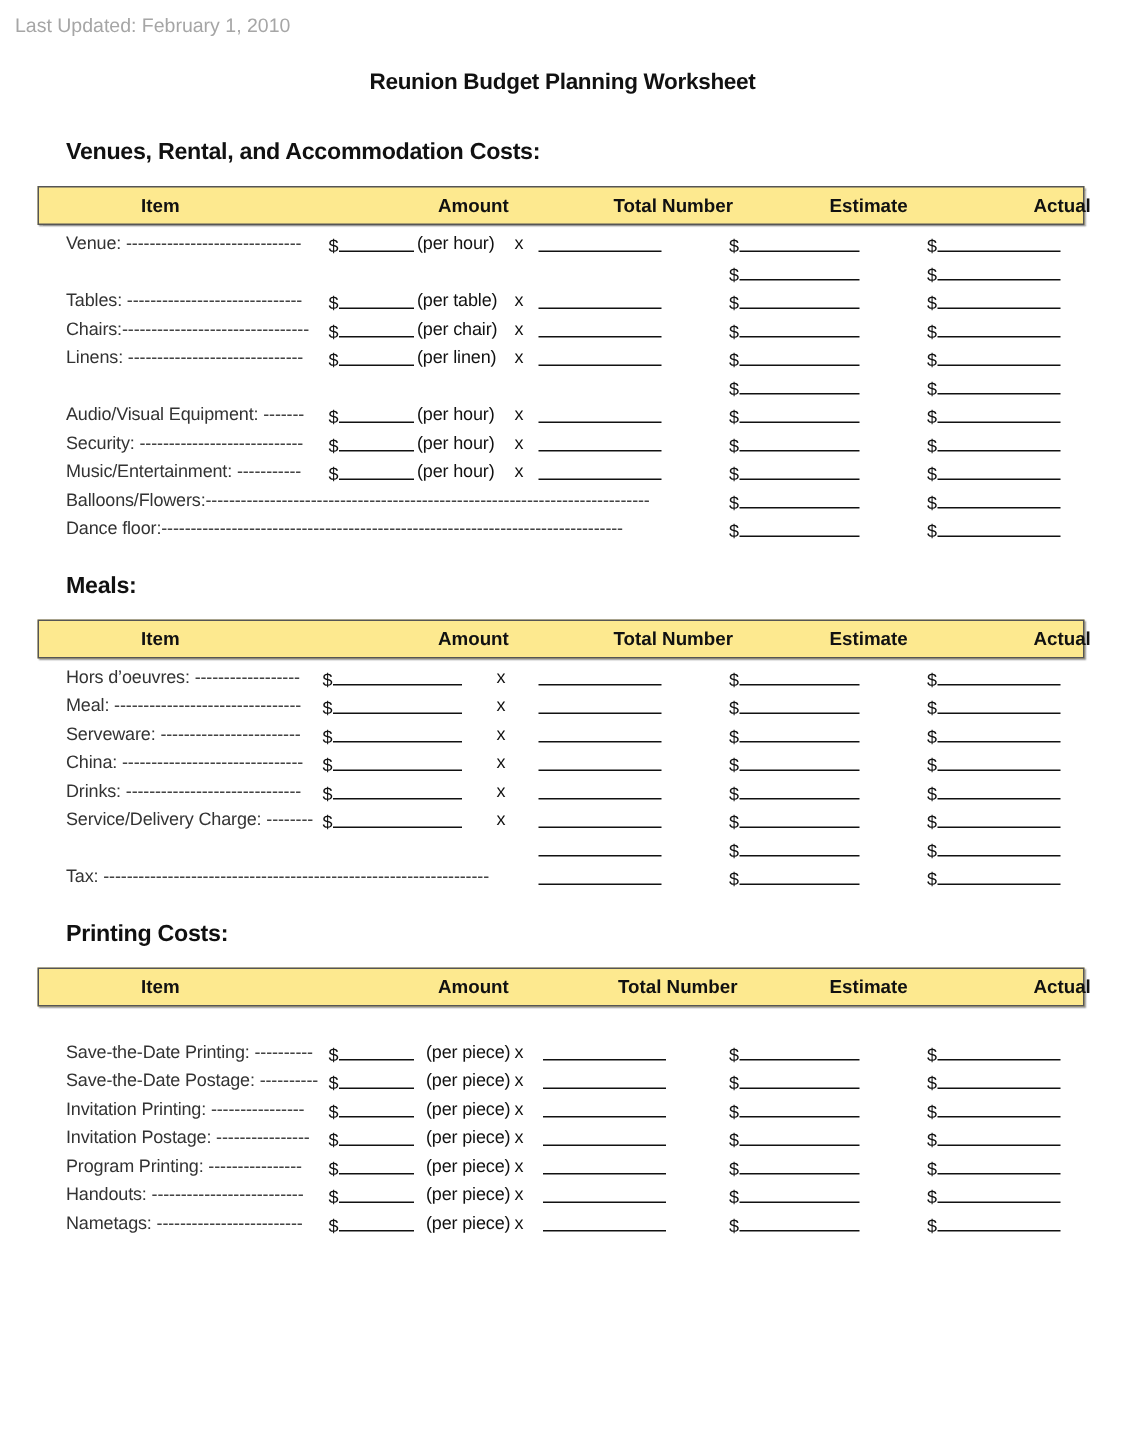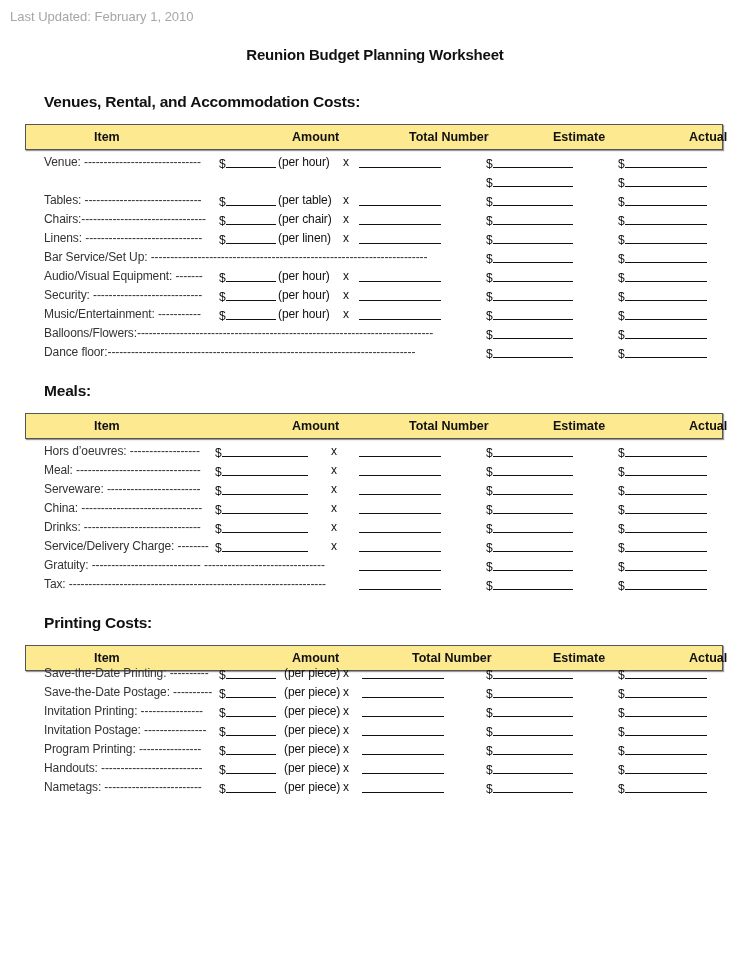--- a/index.html
+++ b/index.html
@@ -68,21 +68,20 @@
     <div style="height:19px" class="row">
       <span style="left:0px" class="lead">Linens: ------------------------------</span>
       <span style="left:175px"><span>$</span><span class="blank" style="width: 50px;"></span></span>
       <span style="left:234px">(per linen)</span>
       <span style="left:299px">x</span>
       <span class="blank" style="position: absolute; top: 2px; left: 315px; width: 82px;"></span>
       <span style="left:442px"><span>$</span><span class="blank" style="width: 80px;"></span></span>
       <span style="left:574px"><span>$</span><span class="blank" style="width: 82px;"></span></span>
     </div>
     <div style="height:19px" class="row">
-      <span style="left:0px" class="lead">Bar Service/Set Up: -----------------------------------------------------------------------</span>
       <span style="left:442px"><span>$</span><span class="blank" style="width: 80px;"></span></span>
       <span style="left:574px"><span>$</span><span class="blank" style="width: 82px;"></span></span>
     </div>
     <div style="height:19px" class="row">
       <span style="left:0px" class="lead">Audio/Visual Equipment: -------</span>
       <span style="left:175px"><span>$</span><span class="blank" style="width: 50px;"></span></span>
       <span style="left:234px">(per hour)</span>
       <span style="left:299px">x</span>
       <span class="blank" style="position: absolute; top: 2px; left: 315px; width: 82px;"></span>
       <span style="left:442px"><span>$</span><span class="blank" style="width: 80px;"></span></span>
@@ -169,42 +168,41 @@
     </div>
     <div style="height:19px" class="row">
       <span style="left:0px" class="lead">Service/Delivery Charge: --------</span>
       <span style="left:171px"><span>$</span><span class="blank" style="width: 86px;"></span></span>
       <span style="left:287px">x</span>
       <span class="blank" style="position: absolute; top: 2px; left: 315px; width: 82px;"></span>
       <span style="left:442px"><span>$</span><span class="blank" style="width: 80px;"></span></span>
       <span style="left:574px"><span>$</span><span class="blank" style="width: 82px;"></span></span>
     </div>
     <div style="height:19px" class="row">
-      <span style="left:0px" class="lead">Gratuity: ---------------------------- -------------------------------</span>
       <span class="blank" style="position: absolute; top: 2px; left: 315px; width: 82px;"></span>
       <span style="left:442px"><span>$</span><span class="blank" style="width: 80px;"></span></span>
       <span style="left:574px"><span>$</span><span class="blank" style="width: 82px;"></span></span>
     </div>
     <div style="height:19px" class="row">
       <span style="left:0px" class="lead">Tax: ------------------------------------------------------------------</span>
       <span class="blank" style="position: absolute; top: 2px; left: 315px; width: 82px;"></span>
       <span style="left:442px"><span>$</span><span class="blank" style="width: 80px;"></span></span>
       <span style="left:574px"><span>$</span><span class="blank" style="width: 82px;"></span></span>
     </div>
   </div>
 
 <div class="section-title" style="top:614px">Printing Costs:</div>
 <div class="hdr" style="top:645px">
   <span style="left:20px">Item</span>
   <span style="left:218px">Amount</span>
   <span style="left:338px">Total Number</span>
   <span style="left:479px">Estimate</span>
   <span style="left:615px">Actual</span>
 </div>
-<div class="rows" style="top:664px">
+<div class="rows" style="top:692px">
     <div style="height:19px" class="row">
       <span style="left:0px" class="lead">Save-the-Date Printing: ----------</span>
       <span style="left:175px"><span>$</span><span class="blank" style="width: 50px;"></span></span>
       <span style="left:240px">(per piece)</span>
       <span style="left:299px">x</span>
       <span class="blank" style="position: absolute; top: 2px; left: 318px; width: 82px;"></span>
       <span style="left:442px"><span>$</span><span class="blank" style="width: 80px;"></span></span>
       <span style="left:574px"><span>$</span><span class="blank" style="width: 82px;"></span></span>
     </div>
     <div style="height:19px" class="row">

